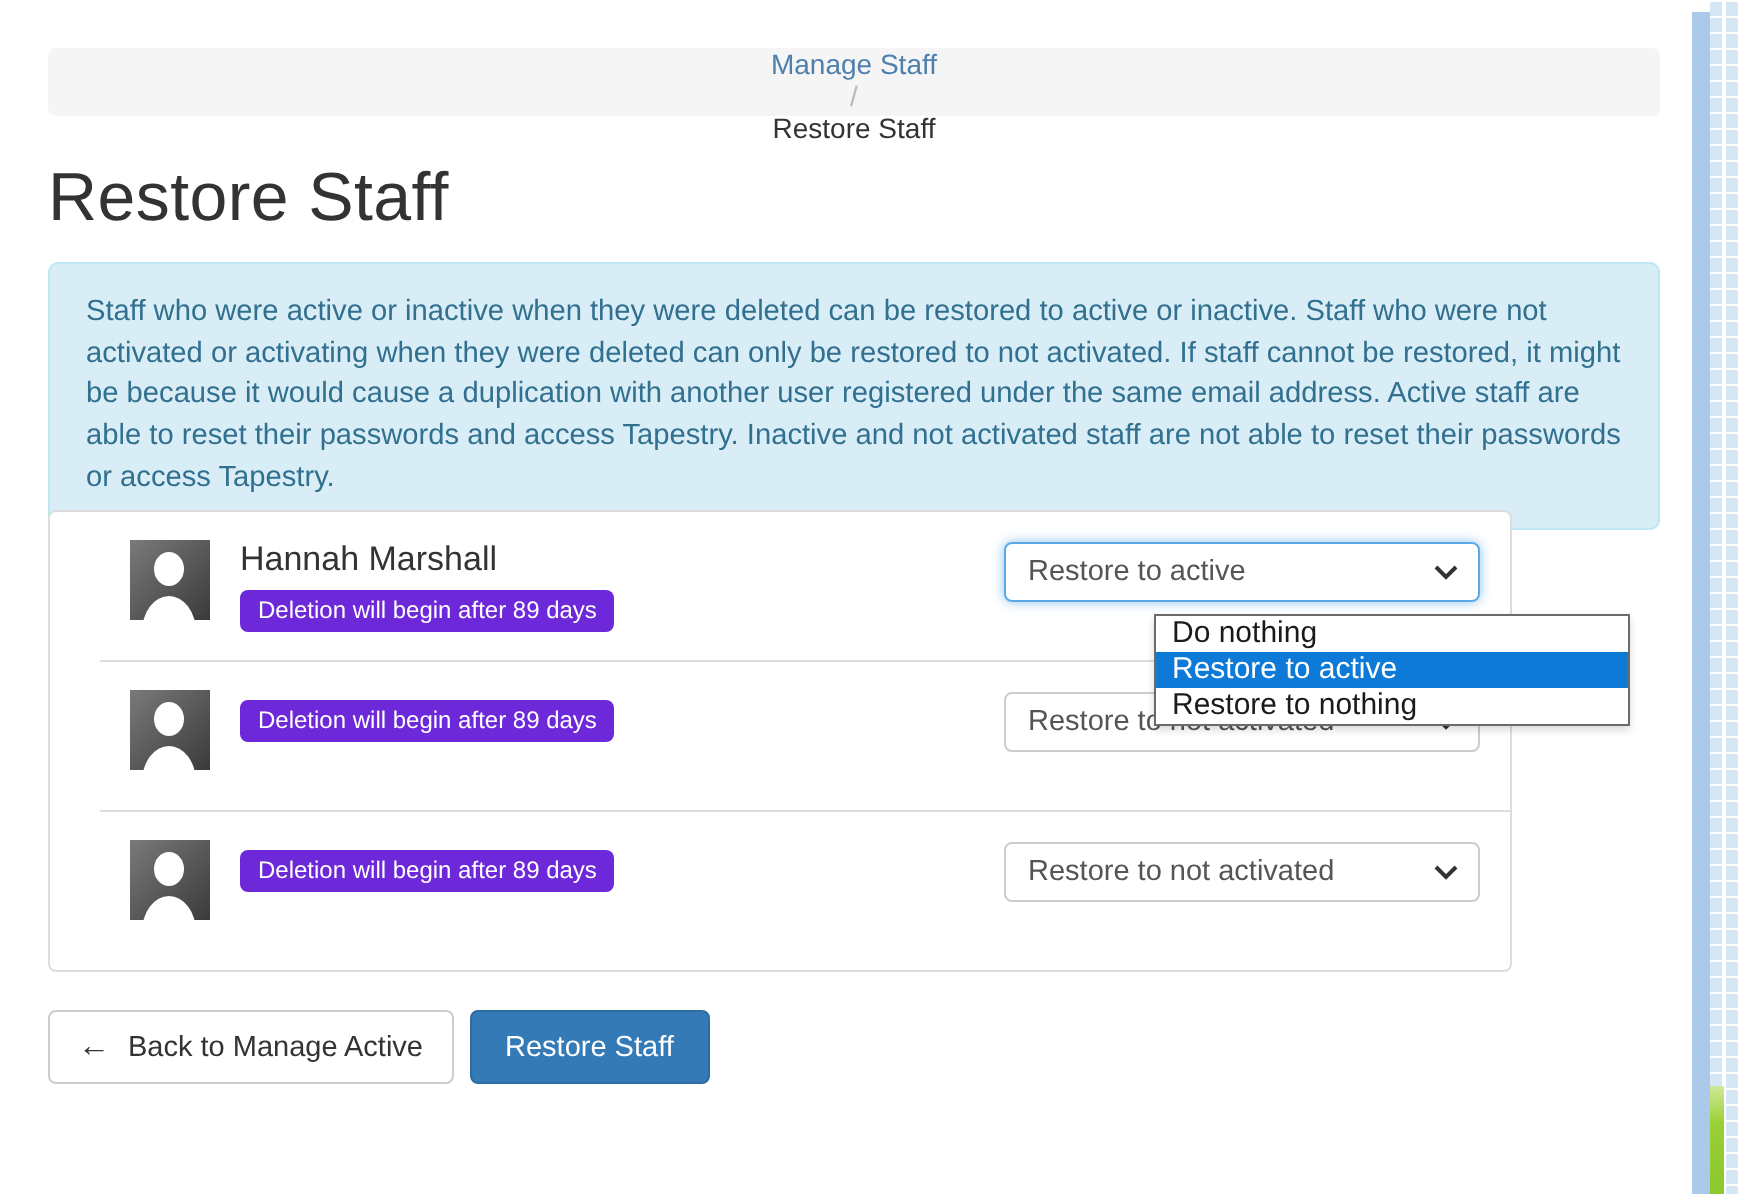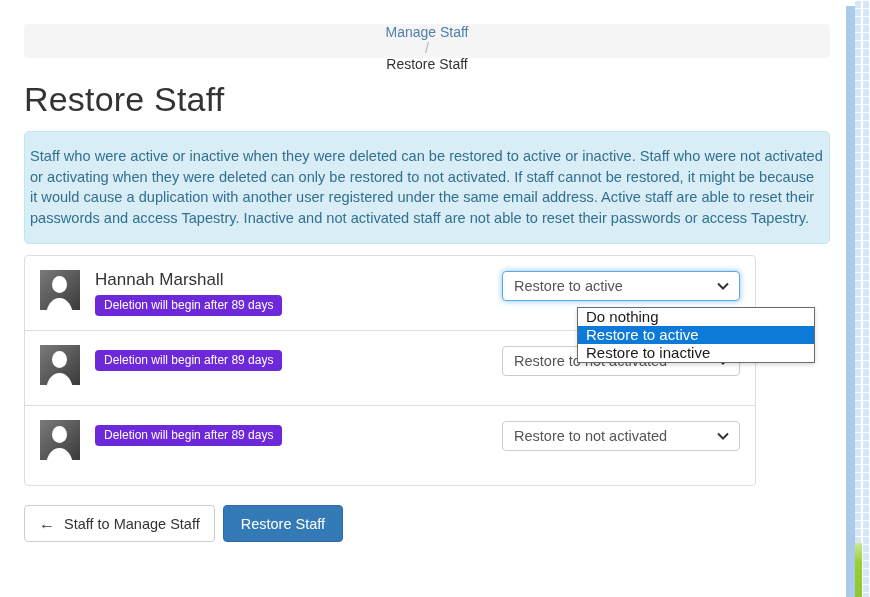--- a/index.html
+++ b/index.html
@@ -22,27 +22,27 @@
   
   h1.page-title {
     position:absolute; left:24px; top:80px; margin:0;
     font-size:34px; font-weight:500; color:#333; letter-spacing:0.2px;
   }
 
   
   .alert-info {
     position:absolute; left:24px; top:131px; width:806px;
     background:#d9edf7; border:1px solid #bce8f1; border-radius:5px;
-    color:#31708f; padding:14px 5px; font-size:14.6px; line-height:1.42;
+    color:#31708f; padding:14px 18px; font-size:14.6px; line-height:1.42;
   }
 
   
   .staff-panel {
     position:absolute; left:24px; top:255px; width:732px;
-    background:#fff; border:1px solid #ddd; border-radius:4px;
+    background:#fff; border:1px solid #ddd; border-radius:4px;padding-left:25px;
   }
   .staff-row { position:relative; height:75px; border-bottom:1px solid #ddd; padding:14px 15px; }
   .staff-row:last-child { border-bottom:none; height:79px; }
   .avatar {
     width:40px; height:40px; float:left; position:relative; overflow:hidden;
     background:linear-gradient(135deg,#7a7a7a 0%,#3a3a3a 100%);
   }
   .avatar::before { 
     content:""; position:absolute; left:12px; top:6px; width:15px; height:17px;
     background:#fff; border-radius:50%;
@@ -160,27 +160,27 @@
           <polyline points="1,1.5 6,6.5 11,1.5"></polyline>
         </svg>
     </div>
   </div>
 
 </div>
 
 <div class="dropdown-list">
   <div class="dropdown-option">Do nothing</div>
   <div class="dropdown-option highlighted">Restore to active</div>
-  <div class="dropdown-option">Restore to inactive</div>
+  <div class="dropdown-option">Restore to nothing</div>
 </div>
 
 <div class="actions">
   <button class="btn btn-back">
     <span class="arrow">←</span>
-    <span>Staff to Manage Staff</span>
+    <span>Back to Manage Active</span>
   </button>
   <button class="btn btn-primary">
     <span>Restore Staff</span>
   </button>
 </div>
 
 <div class="strip-bar"></div>
 <div class="strip-grid"></div>
 <div class="strip-green"></div>
 

